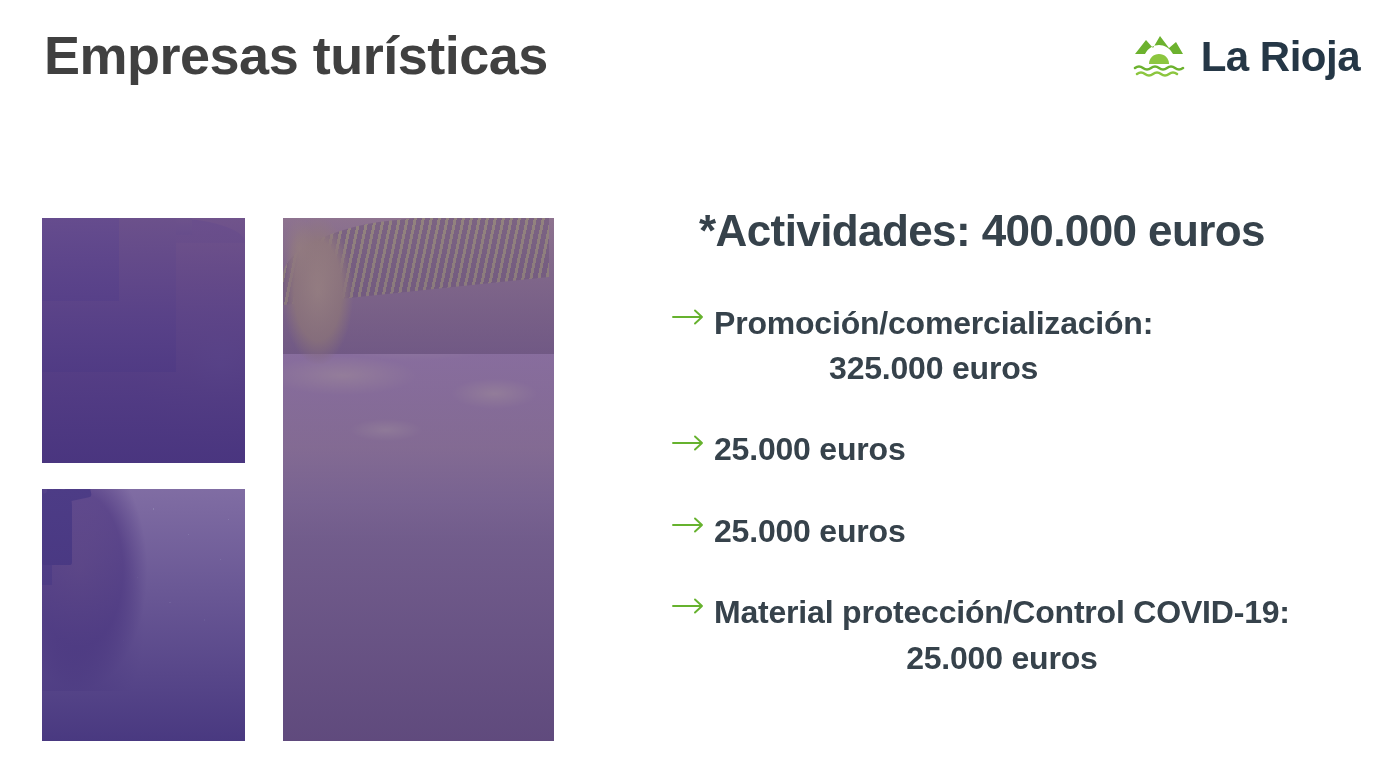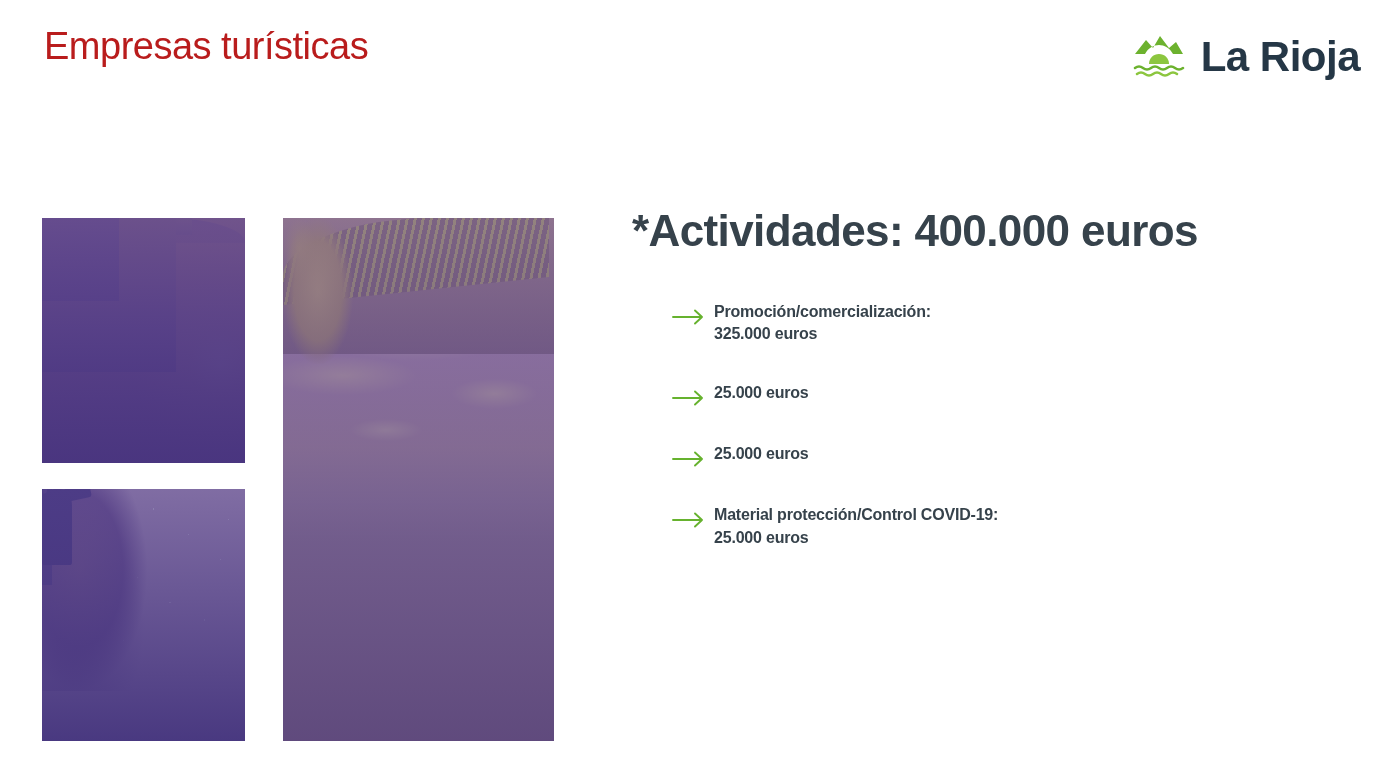--- a/index.html
+++ b/index.html
@@ -19,24 +19,24 @@
     position: absolute;
     inset: 0;
     background: #ffffff;
   }
 
   
   .slide-title {
     position: absolute;
     left: 44px;
     top: 26px;
-    font-size: 38px;
-    font-weight: normal;
+    font-size: 54px;
+    font-weight: bold;
     letter-spacing: -0.5px;
-    color: #b91c1c;
+    color: #404040;
     line-height: 1.1;
     white-space: nowrap;
   }
 
   .brand-logo {
     position: absolute;
     right: 40px;
     top: 32px;
     display: flex;
     align-items: center;
@@ -239,20 +239,21 @@
     top: 92%;
     background: linear-gradient(180deg, rgba(106,82,126,0.55) 0%, rgba(86,64,116,0.9) 100%);
   }
 
   
   .content {
     position: absolute;
     left: 632px;
     top: 206px;
     width: 700px;
+    text-align: center;
   }
   .headline {
     font-size: 44px;
     font-weight: bold;
     color: #36424b;
     letter-spacing: -0.6px;
     line-height: 1.15;
     white-space: nowrap;
   }
   .bullets {
@@ -266,21 +267,21 @@
   }
   .bullet:last-child { margin-bottom: 0; }
   .bullet-arrow {
     flex: 0 0 auto;
     width: 42px;
     margin-top: 7px;
     color: #66b22e;
   }
   .bullet-arrow svg { display: block; }
   .bullet-text {
-    font-size: 16px;
+    font-size: 32px;
     font-weight: bold;
     color: #36424b;
     line-height: 1.42;
     letter-spacing: -0.2px;
   }
   .bullet-amount { display: block; }
 </style>
 </head>
 <body>
 

